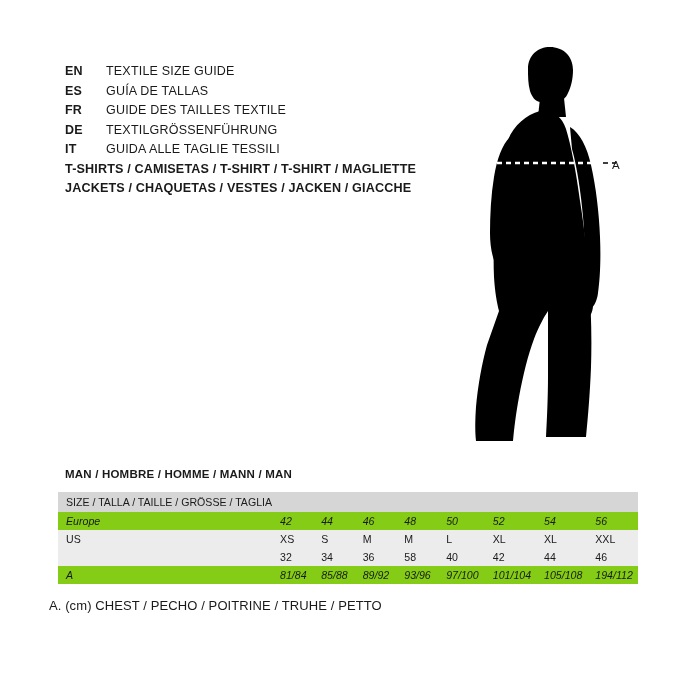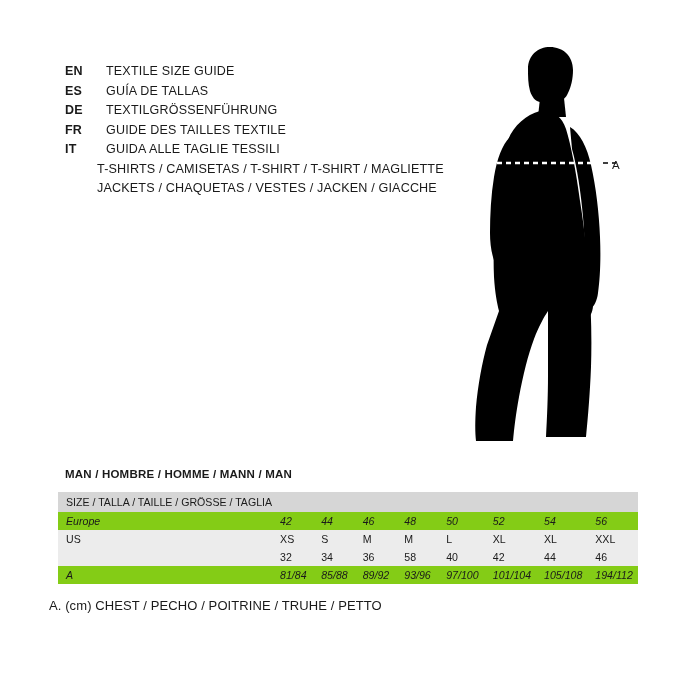--- a/index.html
+++ b/index.html
@@ -47,24 +47,23 @@
 
   
   .cat-block {
     position: absolute;
     left: 65px;
     top: 160px;
     width: 420px;
   }
   .cat-line {
     font-size: 12.6px;
-    font-weight: normal;
+    font-weight: bold;
     letter-spacing: 0.15px;
     line-height: 19px;
-    margin-left: 32px;
   }
 
   
   .figure-wrap {
     position: absolute;
     left: 440px;
     top: 45px;
     width: 240px;
     height: 410px;
   }
@@ -145,26 +144,26 @@
   <div class="lang-block">
     <div class="lang-row">
       <span class="lang-code">EN</span>
       <span class="lang-text">TEXTILE SIZE GUIDE</span>
     </div>
     <div class="lang-row">
       <span class="lang-code">ES</span>
       <span class="lang-text">GUÍA DE TALLAS</span>
     </div>
     <div class="lang-row">
+      <span class="lang-code">FR</span>
+      <span class="lang-text">GUIDE DES TAILLES TEXTILE</span>
+    </div>
+    <div class="lang-row">
       <span class="lang-code">DE</span>
       <span class="lang-text">TEXTILGRÖSSENFÜHRUNG</span>
-    </div>
-    <div class="lang-row">
-      <span class="lang-code">FR</span>
-      <span class="lang-text">GUIDE DES TAILLES TEXTILE</span>
     </div>
     <div class="lang-row">
       <span class="lang-code">IT</span>
       <span class="lang-text">GUIDA ALLE TAGLIE TESSILI</span>
     </div>
   </div>
 
   <div class="cat-block">
     <div class="cat-line">T-SHIRTS / CAMISETAS / T-SHIRT / T-SHIRT / MAGLIETTE</div>
     <div class="cat-line">JACKETS / CHAQUETAS / VESTES / JACKEN / GIACCHE</div>

